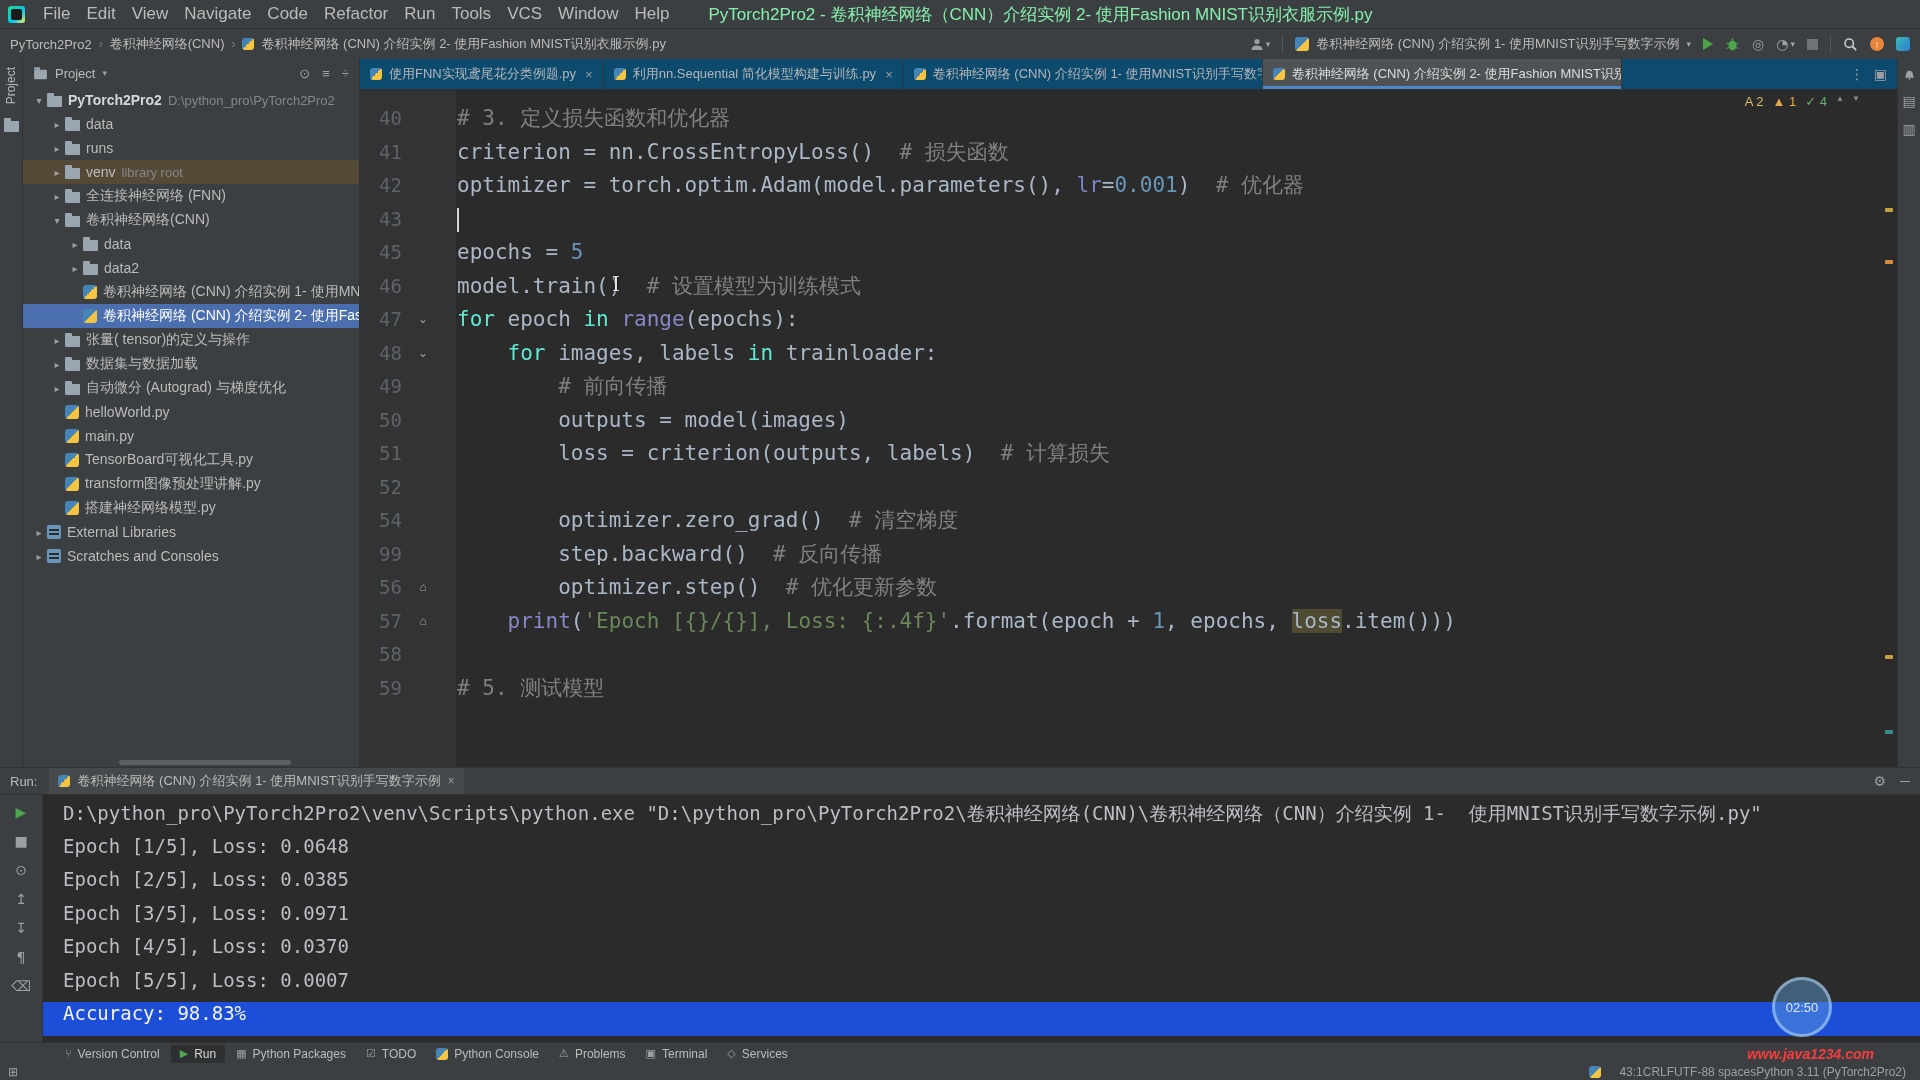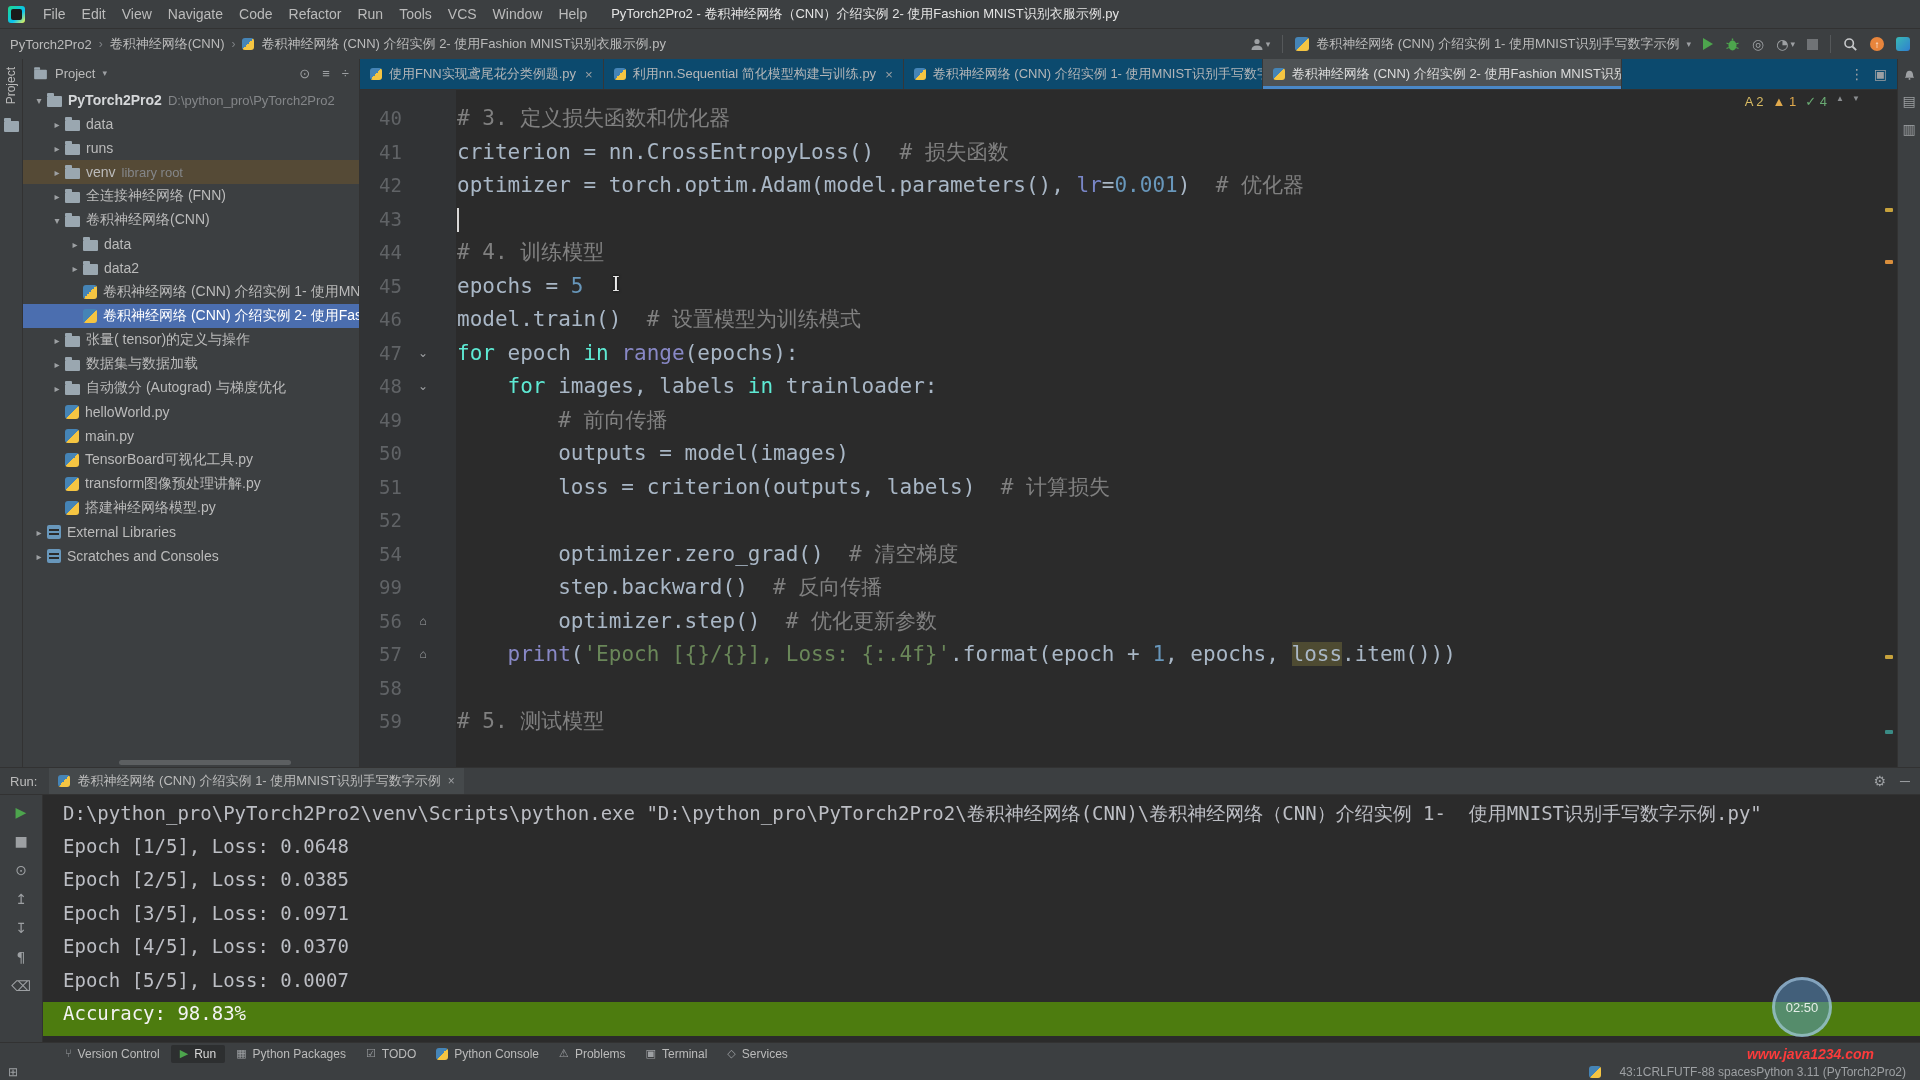--- a/index.html
+++ b/index.html
@@ -2,22 +2,22 @@
 <html><head>
 <meta charset="utf-8">
 <style>
   html,body{margin:0;padding:0;background:#1e1f22}
   #app{position:relative;width:1920px;height:1080px;background:#3c3f41;font-family:"Liberation Sans",sans-serif;overflow:hidden;color:#bbb}
   .ic{display:inline-flex;align-items:center;justify-content:center;font-family:"DejaVu Sans",sans-serif}
   
   .titlebar{height:28px;display:flex;align-items:center;padding:0 8px;border-bottom:1px solid #323232}
   .logo{width:17px;height:17px;border-radius:3px;background:linear-gradient(135deg,#21d789,#07c3f2 60%,#fcf84a);position:relative;margin-right:10px}
   .logo:after{content:"";position:absolute;inset:3px;background:#1a1a1a;border-radius:2px}
-  .menu-item{padding:3px 8px;font-size:14px;color:#bbb;border-radius:3px;cursor:default}
-  .win-title{margin-left:16px;color:#e5e5e5;font-size:13px;white-space:nowrap;overflow:hidden}
+  .menu-item{padding:3px 8px;font-size:17px;color:#bbb;border-radius:3px;cursor:default}
+  .win-title{margin-left:31px;color:#86efac;font-size:17px;white-space:nowrap;overflow:hidden}
   
   .navbar{height:30px;display:flex;align-items:center;border-bottom:1px solid #323232;padding:0 10px}
   .crumbs{display:flex;align-items:center;gap:7px;font-size:13px;color:#bbb;white-space:nowrap}
   .crumb-sep{color:#7d8084;font-size:12px}
   .nav-right{margin-left:auto;display:flex;align-items:center;gap:12px}
   .runconfig{display:flex;align-items:center;gap:7px;font-size:13px;color:#bbb;max-width:470px;white-space:nowrap;overflow:hidden}
   .vdiv{width:1px;height:18px;background:#55585a}
   .ic-py{width:14px;height:14px;border-radius:3px;background:linear-gradient(135deg,#4584b6 50%,#f5c542 50%);flex:0 0 auto}
   .ic-py.sm{width:12px;height:12px}
   .tri-play{width:0;height:0;border-left:10px solid #4da54d;border-top:6px solid transparent;border-bottom:6px solid transparent}
@@ -72,21 +72,21 @@
   
   .runpanel{position:absolute;top:767px;left:0;right:0;height:275px;background:#2b2b2b;border-top:1px solid #323232}
   .run-header{height:26px;background:#3c3f41;display:flex;align-items:center;padding:0 10px;font-size:13px;border-bottom:1px solid #323232}
   .run-tab{display:flex;align-items:center;gap:7px;margin-left:12px;padding:0 9px;height:100%;background:#45494b;white-space:nowrap;max-width:560px;overflow:hidden}
   .run-hdr-right{margin-left:auto;display:flex;gap:14px;color:#9da0a3;align-items:center}
   .run-body{position:absolute;top:27px;left:0;right:0;bottom:0}
   .run-tools{position:absolute;top:0;left:0;width:42px;height:100%;background:#3c3f41;border-right:1px solid #323232;display:flex;flex-direction:column;align-items:center;padding-top:10px;gap:15px}
   .rt-ic{color:#9da0a3;font-size:14px;line-height:1}
   .console{position:absolute;left:43px;right:0;top:0;bottom:0;overflow:hidden;padding-top:6px}
   .cline{height:33.5px;line-height:33.5px;padding-left:20px;font:19px "DejaVu Sans Mono",monospace;color:#bcbec4;white-space:pre;overflow:hidden}
-  .cline.sel{background:#4d7c0f;color:#f3f3f3}
+  .cline.sel{background:#1d4ed8;color:#f3f3f3}
   .badge{position:absolute;right:88px;bottom:6px;width:54px;height:54px;border-radius:50%;background:rgba(96,160,220,.45);border:3px solid rgba(185,220,245,.55);display:flex;align-items:center;justify-content:center;font-size:13px;color:rgba(255,255,255,.85)}
   
   .bottombar{position:absolute;top:1042px;left:0;right:0;height:38px;background:#3c3f41;border-top:1px solid #323232}
   .tools-row{height:21px;display:flex;align-items:center;padding-left:56px}
   .tool{display:flex;align-items:center;gap:6px;padding:2px 9px;font-size:12px;color:#bbb;border-radius:2px;margin-right:2px;white-space:nowrap}
   .tool.active{background:#2d2f30;color:#d8d8d8}
   .tool .t-ic{font-size:11px;color:#9da0a3;font-family:"DejaVu Sans",sans-serif}
   .watermark{margin-left:auto;margin-right:46px;color:#fb3b3b;font-weight:bold;font-style:italic;font-size:14px}
   .status-row{height:16px;display:flex;align-items:center;padding:0 8px;font-size:12px;color:#9da0a3}
   .status-right{margin-left:auto;display:flex;align-items:center;gap:18px;margin-right:6px;white-space:nowrap}
@@ -333,24 +333,20 @@
             <div class="line">
               <span class="lnum">42</span>
               <span class="ctext"><span class="tk-d">optimizer = torch.optim.Adam(model.parameters(), </span><span class="tk-a">lr</span><span class="tk-d">=</span><span class="tk-n">0.001</span><span class="tk-d">)  </span><span class="tk-c"># 优化器</span></span>
             </div>
             <div class="line">
               <span class="lnum">43</span>
               <span class="ctext"></span>
               <span class="caret"></span>
             </div>
             <div class="line">
-              <span class="lnum">44</span>
-              <span class="ctext"><span class="tk-c"># 4. 训练模型</span></span>
-            </div>
-            <div class="line">
               <span class="lnum">45</span>
               <span class="ctext"><span class="tk-d">epochs = </span><span class="tk-n">5</span></span>
             </div>
             <div class="line">
               <span class="lnum">46</span>
               <span class="ctext"><span class="tk-d">model.train()  </span><span class="tk-c"># 设置模型为训练模式</span></span>
             </div>
             <div class="line">
               <span class="lnum">47</span>
               <span class="fold">⌄</span>

